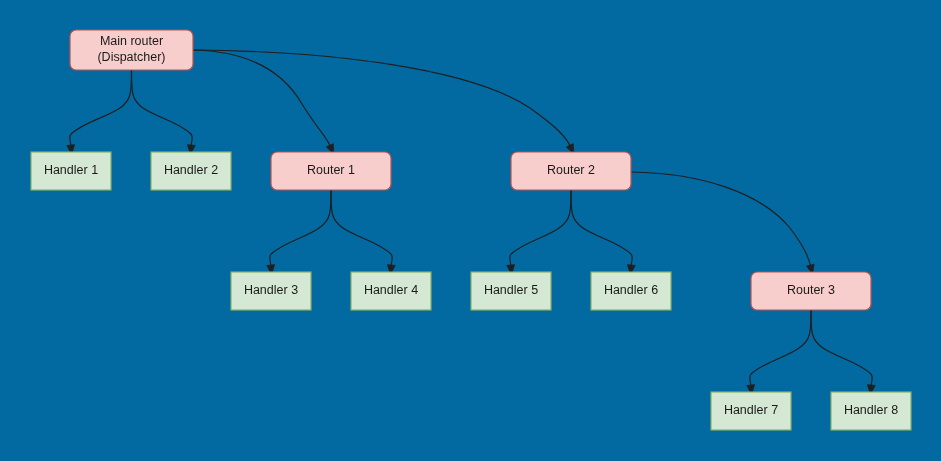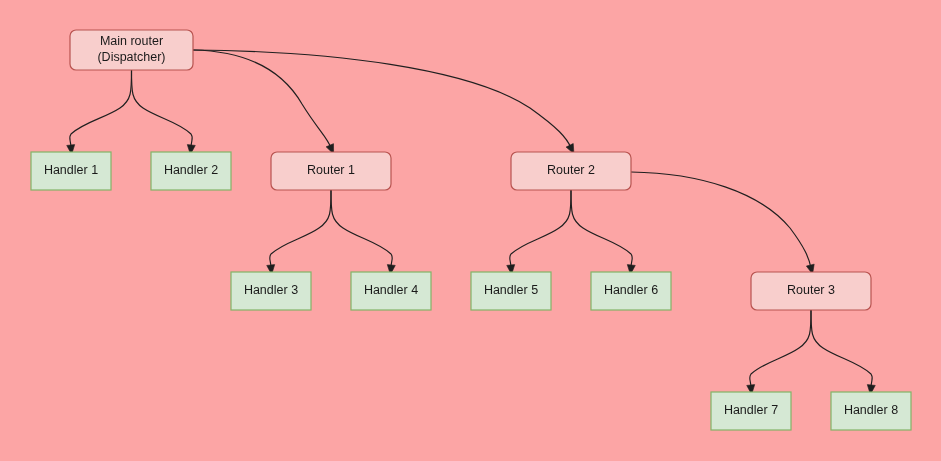--- a/index.html
+++ b/index.html
@@ -7,21 +7,21 @@
     padding: 0;
     background: #ffffff;
   }
   body {
     font-family: "Liberation Sans", sans-serif;
   }
   #canvas {
     position: relative;
     width: 941px;
     height: 461px;
-    background: #fca5a5;
+    background: #0369a1;
     overflow: hidden;
   }
   #diagram-svg {
     position: absolute;
     left: 0;
     top: 0;
     width: 941px;
     height: 461px;
   }
   .node-label {

